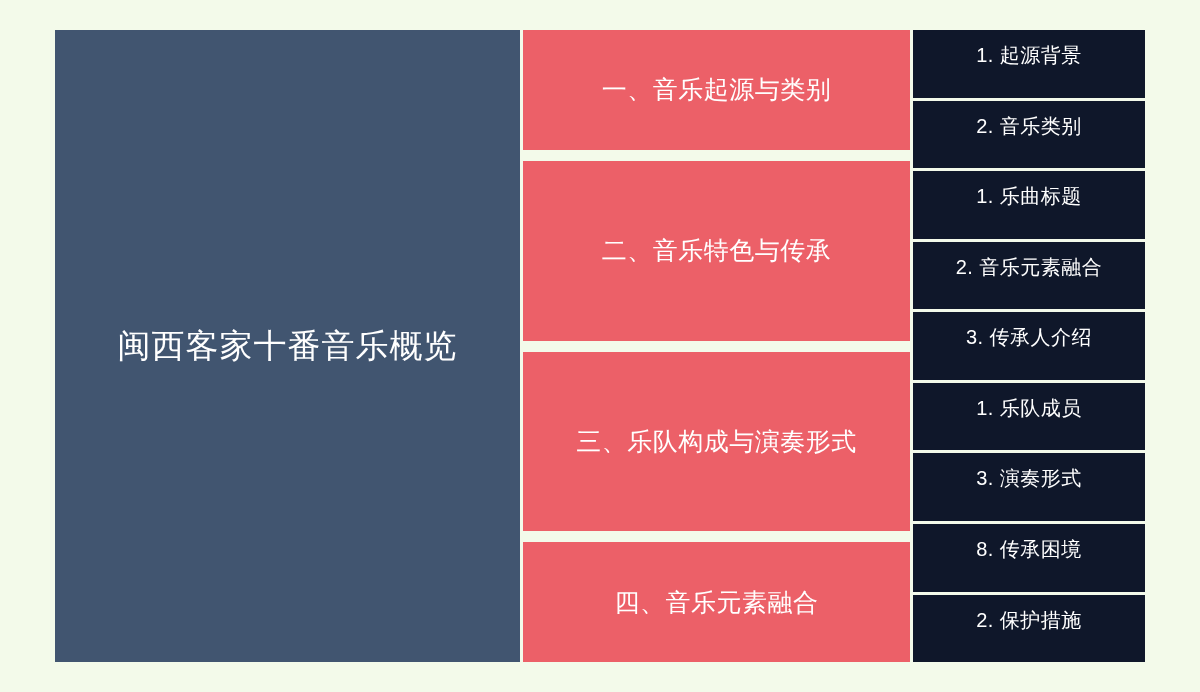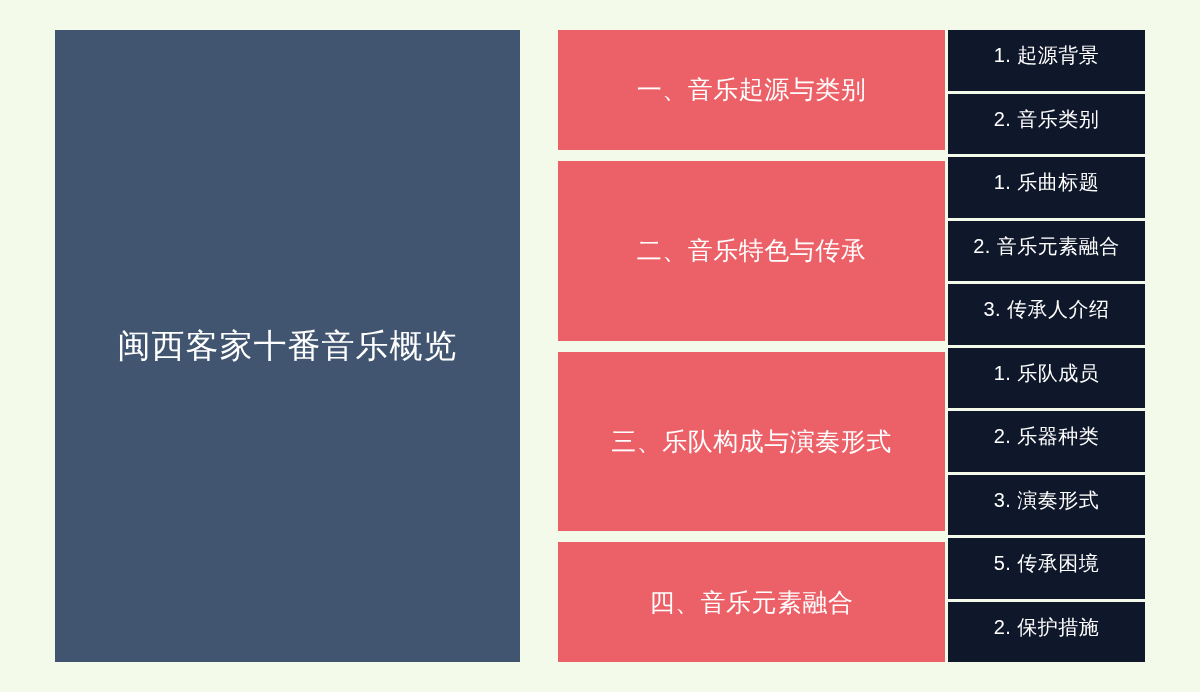--- a/index.html
+++ b/index.html
@@ -42,21 +42,20 @@
     text-align: center;
     white-space: nowrap;
   }
   
   .section-col {
     flex: 0 0 387px;
     width: 387px;
     display: flex;
     flex-direction: column;
     gap: 11px;
-    margin-left: 35px;
   }
   .section-cell {
     background: #ec6068;
     display: flex;
     align-items: center;
     justify-content: center;
     box-sizing: border-box;
     padding: 0 10px;
   }
   .section-label {
@@ -127,26 +126,23 @@
       <div class="sub-cell">
         <span class="sub-label">2. 音乐元素融合</span>
       </div>
       <div class="sub-cell">
         <span class="sub-label">3. 传承人介绍</span>
       </div>
       <div class="sub-cell">
         <span class="sub-label">1. 乐队成员</span>
       </div>
       <div class="sub-cell">
-        <span class="sub-label">2. 乐器种类</span>
-      </div>
-      <div class="sub-cell">
         <span class="sub-label">3. 演奏形式</span>
       </div>
       <div class="sub-cell">
-        <span class="sub-label">5. 传承困境</span>
+        <span class="sub-label">8. 传承困境</span>
       </div>
       <div class="sub-cell">
         <span class="sub-label">2. 保护措施</span>
       </div>
     </div>
 
 </div>
 
 </body></html>

